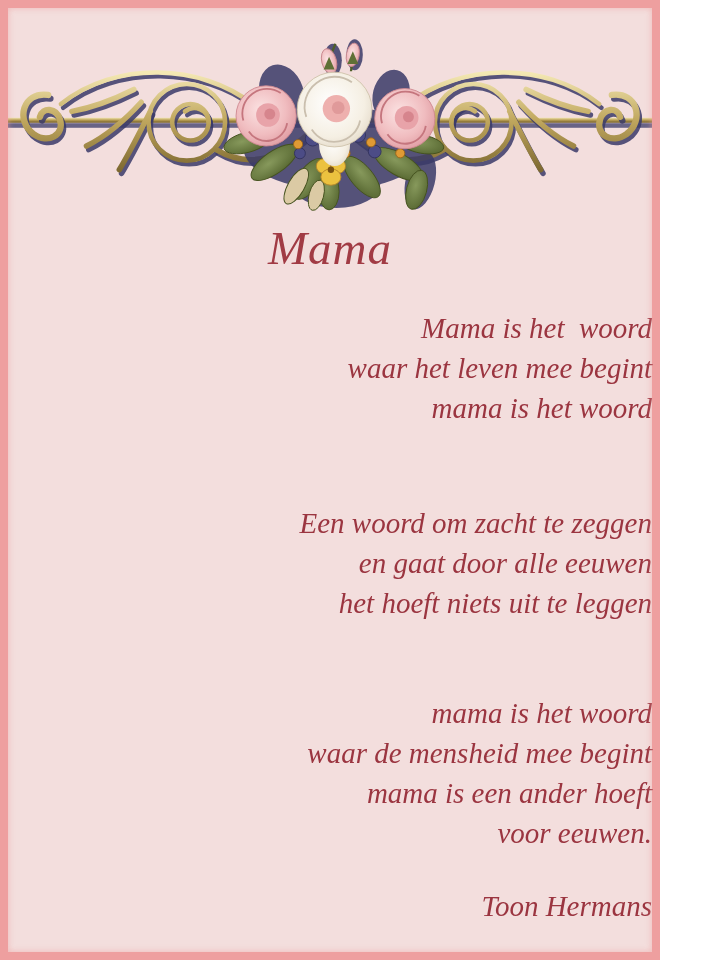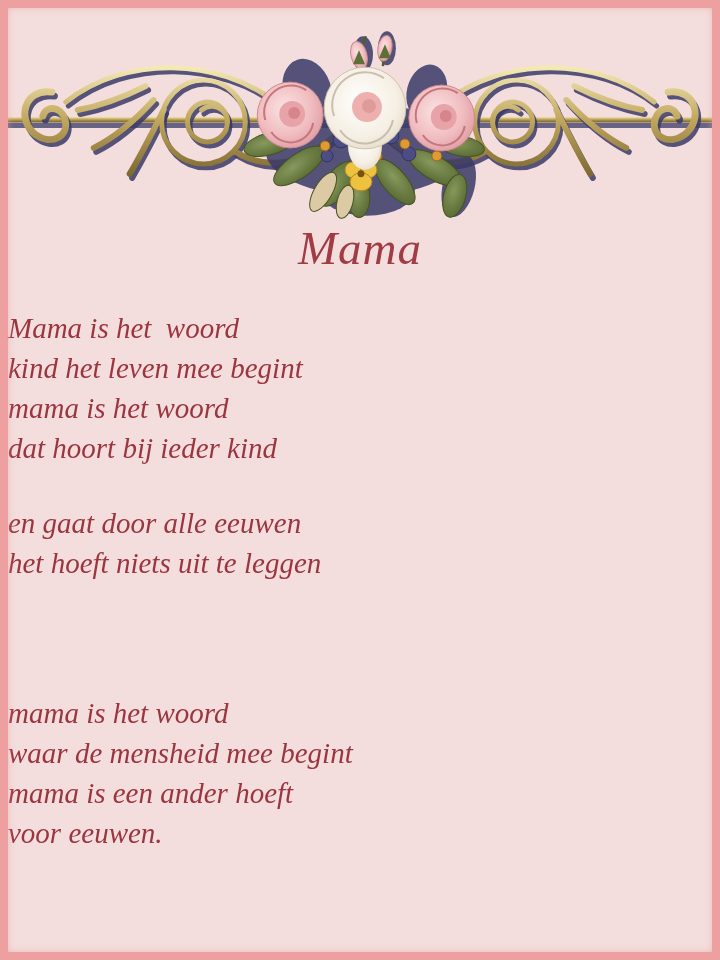--- a/index.html
+++ b/index.html
@@ -3,21 +3,21 @@
 <meta charset="utf-8">
 <style>
   html, body { margin: 0; padding: 0; }
   body {
     width: 720px; height: 960px;
     font-family: "Liberation Serif", serif;
     overflow: hidden;
   }
   .card {
     position: relative;
-    width: 720px; height: 960px;
+    width: 660px; height: 960px;
     box-sizing: border-box;
     background: #f3dedd;
     border: 8px solid #ee9f9f;
   }
   
   .card::after {
     content: "";
     position: absolute; inset: 0;
     box-shadow: inset 0 0 6px rgba(238,159,159,.65);
     pointer-events: none;
@@ -33,21 +33,21 @@
     position: absolute; left: 0; right: 0; top: 205px;
     text-align: center;
     font-style: italic;
     font-size: 47px;
     line-height: 70px;
     color: #a13b44;
     letter-spacing: 1px;
   }
   .stanza, .attribution {
     position: absolute; left: 0; right: 0;
-    text-align: left;
+    text-align: right;
     font-style: italic;
     font-size: 29px;
     line-height: 40px;
     color: #9b3540;
   }
   .stanza .line { white-space: pre-wrap; }
   .stanza-1 { top: 300px; }
   .stanza-2 { top: 495px; }
   .stanza-3 { top: 685px; }
   .attribution { top: 878px; }
@@ -191,31 +191,32 @@
           <circle cx="362" cy="78" r="7" fill="#e09a9a"></circle>
         </g>
       </g>
     </svg>
   </div>
 
   <div class="title">Mama</div>
 
   <div class="stanza stanza-1">
     <div class="line">Mama is het  woord</div>
-    <div class="line">kind het leven mee begint</div>
+    <div class="line">waar het leven mee begint</div>
     <div class="line">mama is het woord</div>
-    <div class="line">dat hoort bij ieder kind</div>
   </div>
 
   <div class="stanza stanza-2">
+    <div class="line">Een woord om zacht te zeggen</div>
     <div class="line">en gaat door alle eeuwen</div>
     <div class="line">het hoeft niets uit te leggen</div>
   </div>
 
   <div class="stanza stanza-3">
     <div class="line">mama is het woord</div>
     <div class="line">waar de mensheid mee begint</div>
     <div class="line">mama is een ander hoeft</div>
     <div class="line">voor eeuwen.</div>
   </div>
 
+  <div class="attribution">Toon Hermans</div>
 
 </div>
 
 </body></html>

